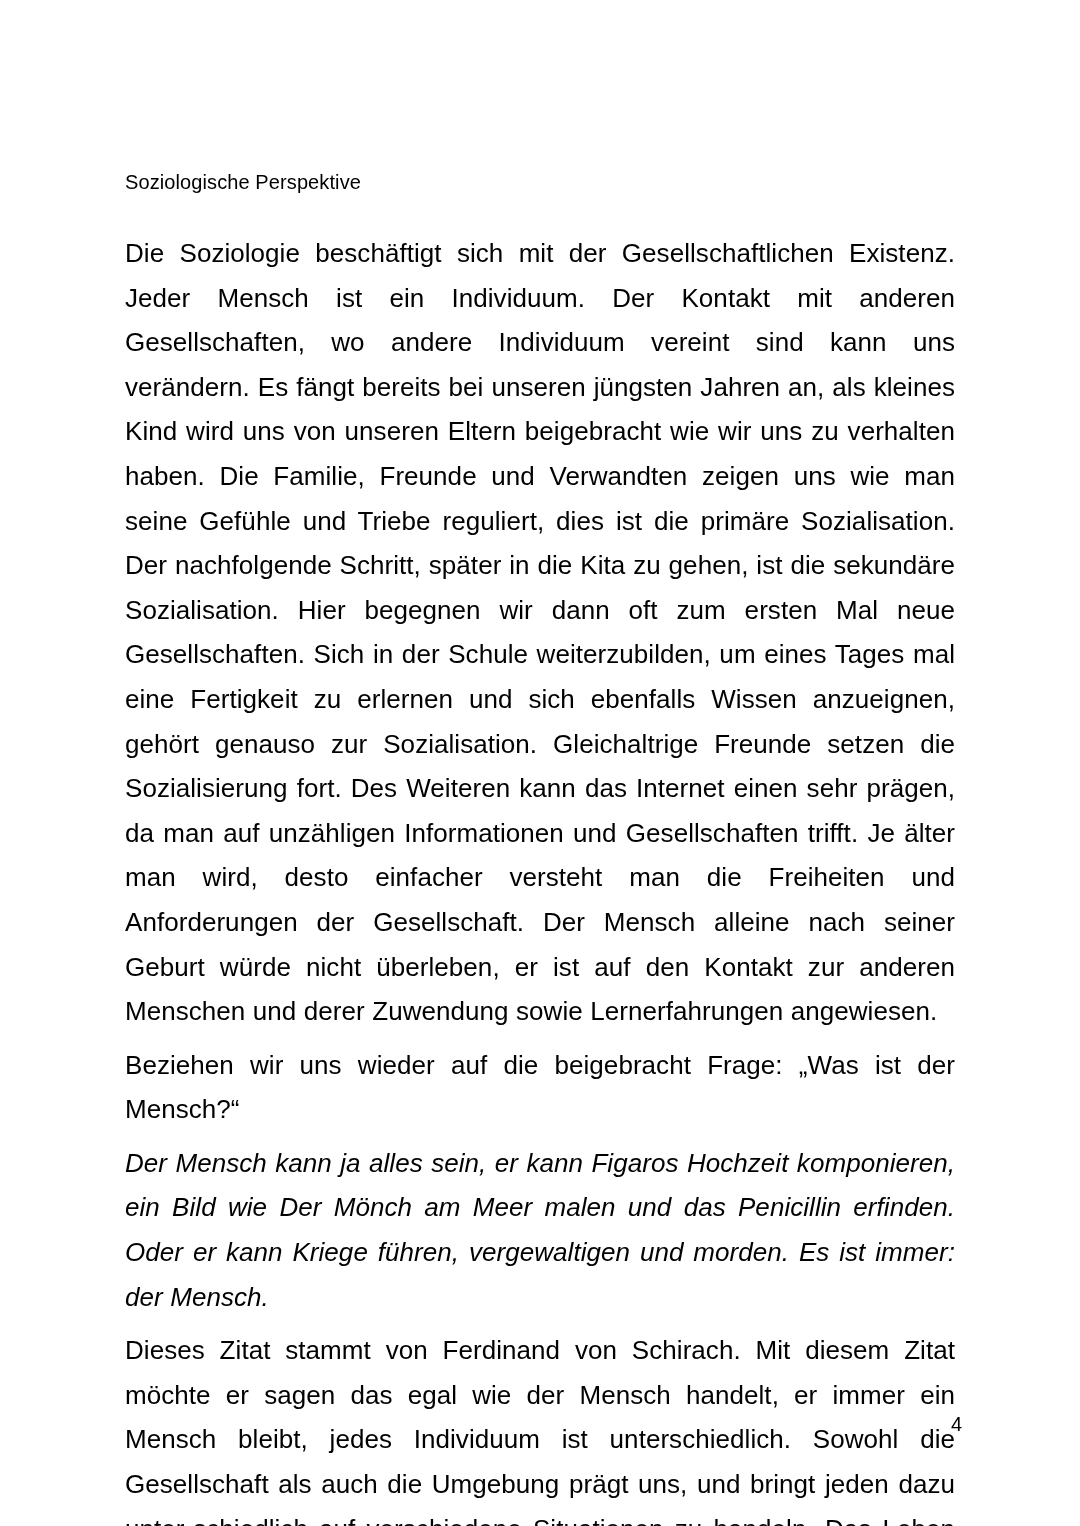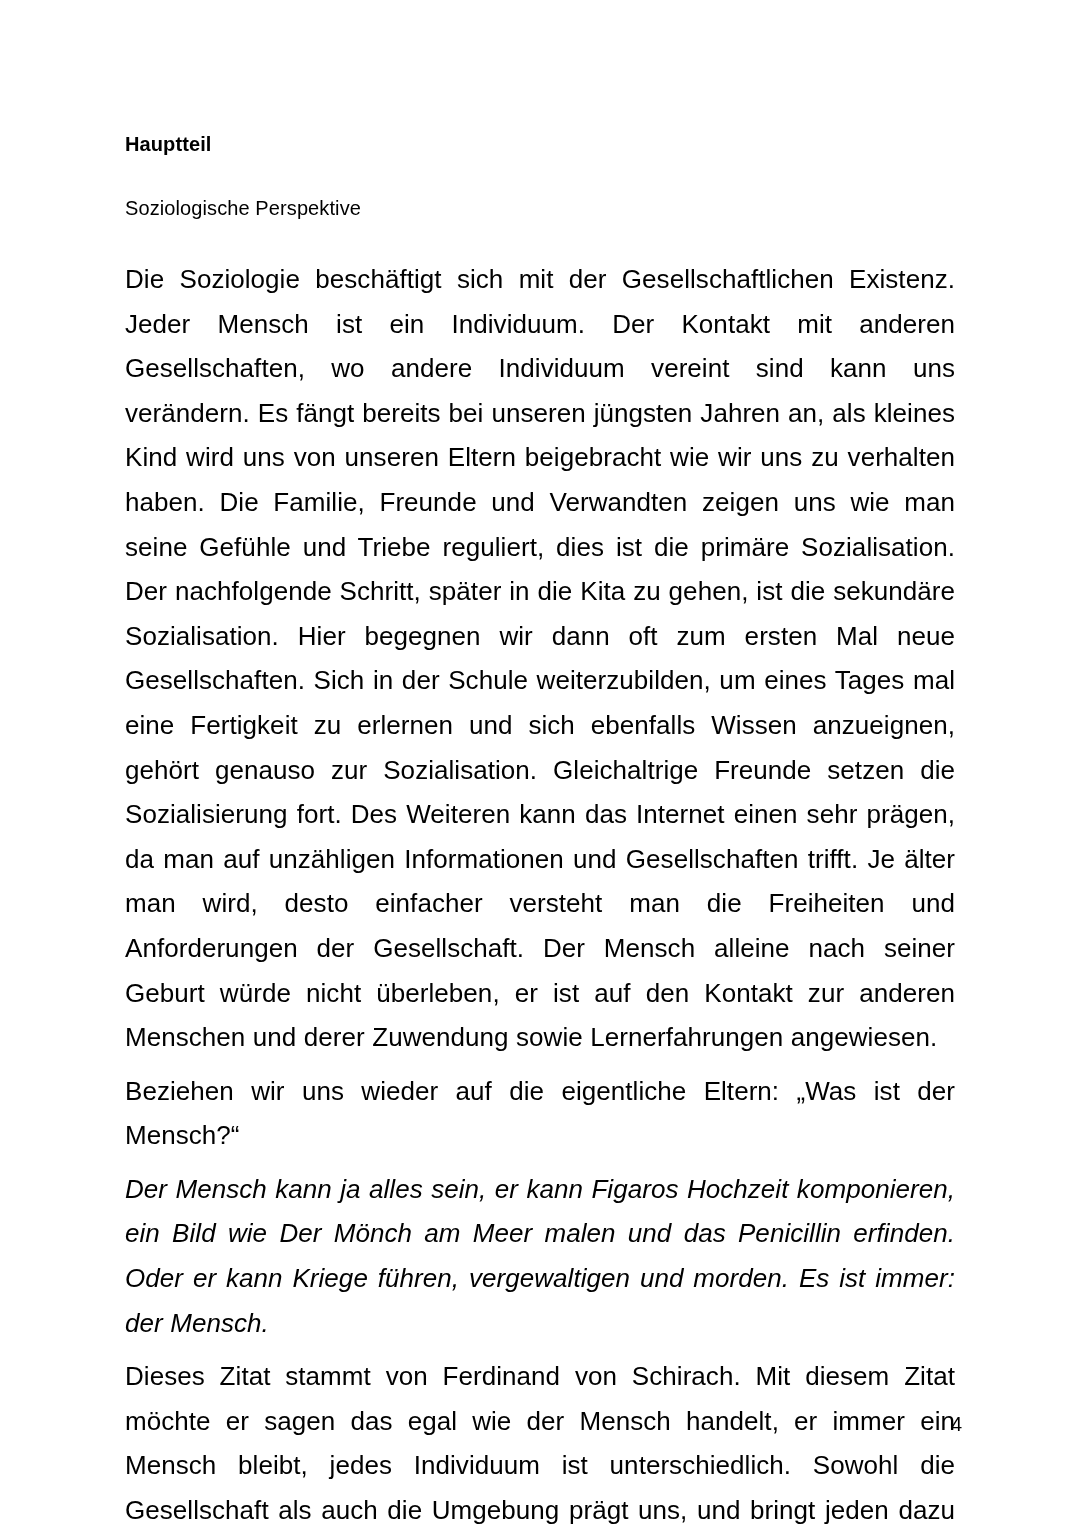--- a/index.html
+++ b/index.html
@@ -87,33 +87,32 @@
 </style>
 </head>
 <body>
 
 <div class="page">
 
   <div class="content">
 
     <div style="height:131px"></div>
 
-    <h1 class="h-main">Hauptteil</h1>
 
     <div class="sp-heading-gap"></div>
 
     <h2 class="h-sub">Soziologische Perspektive</h2>
 
     <div class="sp-intro-gap"></div>
 
     <p class="para last-line-left">Die Soziologie beschäftigt sich mit der Gesellschaftlichen Existenz. Jeder Mensch ist ein Individuum. Der Kontakt mit anderen Gesellschaften, wo andere Individuum vereint sind kann uns verändern. Es fängt bereits bei unseren jüngsten Jahren an, als kleines Kind wird uns von unseren Eltern beigebracht wie wir uns zu verhalten haben. Die Familie, Freunde und Verwandten zeigen uns wie man seine Gefühle und Triebe reguliert, dies ist die primäre Sozialisation. Der nachfolgende Schritt, später in die Kita zu gehen, ist die sekundäre Sozialisation. Hier begegnen wir dann oft zum ersten Mal neue Gesellschaften. Sich in der Schule weiterzubilden, um eines Tages mal eine Fertigkeit zu erlernen und sich ebenfalls Wissen anzueignen, gehört genauso zur Sozialisation. Gleichaltrige Freunde setzen die Sozialisierung fort. Des Weiteren kann das Internet einen sehr prägen, da man auf unzähligen Informationen und Gesellschaften trifft. Je älter man wird, desto einfacher versteht man die Freiheiten und Anforderungen der Gesellschaft. Der Mensch alleine nach seiner Geburt würde nicht überleben, er ist auf den Kontakt zur anderen Menschen und derer Zuwendung sowie Lernerfahrungen angewiesen.</p>
 
     <div class="sp-para-gap"></div>
 
-    <p class="para last-line-left">Beziehen wir uns wieder auf die eigentliche Eltern: „Was ist der Mensch?“</p>
+    <p class="para last-line-left">Beziehen wir uns wieder auf die beigebracht Frage: „Was ist der Mensch?“</p>
 
     <div class="sp-para-gap"></div>
 
     <p class="para para-italic last-line-left">Der Mensch kann ja alles sein, er kann Figaros Hochzeit komponieren, ein Bild wie Der Mönch am Meer malen und das Penicillin erfinden. Oder er kann Kriege führen, vergewaltigen und morden. Es ist immer: der Mensch.</p>
 
     <div class="sp-para-gap"></div>
 
     <p class="para last-line-left"><span>Dieses Zitat stammt von </span><span class="inline-italic">Ferdinand von Schirach.</span><span> Mit diesem Zitat möchte er sagen das egal wie der Mensch handelt, er immer ein Mensch bleibt, jedes Individuum ist unterschiedlich. Sowohl die Gesellschaft als auch die Umgebung prägt uns, und bringt jeden dazu unter-schiedlich auf verschiedene Situationen zu handeln. Das Leben kann uns zum Influencer, Künstler, Erfinder, Verbrecher etc. machen, doch letzten Endes sind es alles Menschen die durch verschiedene Erfahrungen und Erlebnis, jeweils gut oder böse, gehandelt haben.</span></p>
 
     <div class="sp-section-gap"></div>

